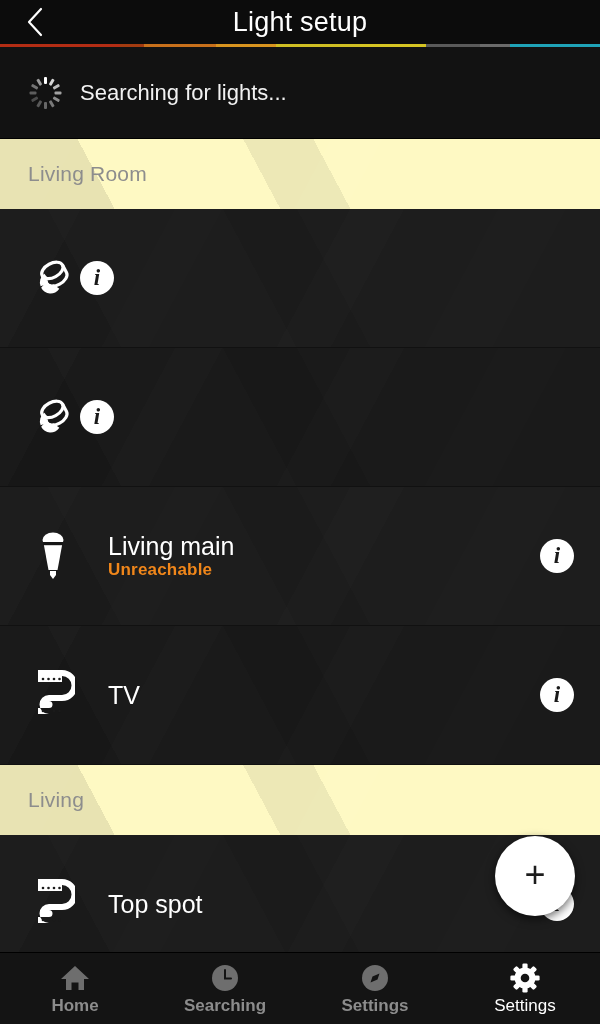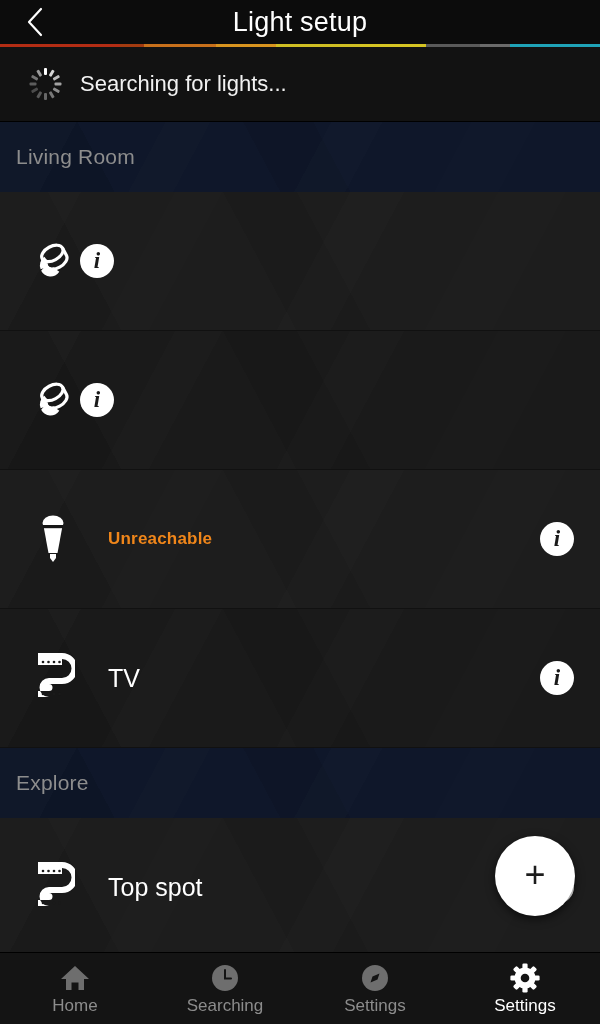--- a/index.html
+++ b/index.html
@@ -43,21 +43,21 @@
   }
   .gradient-bar {
     height: 3px;
     width: 100%;
     display: flex;
   }
   .gradient-bar > i { display: block; height: 100%; }
 
   
   .searching-row {
-    height: 75px;
+    height: 92px;
     background: #121212;
     display: flex;
     align-items: center;
     padding-left: 28px;
     border-bottom: 1px solid #000;
   }
   .spinner {
     width: 34px;
     height: 34px;
     position: relative;
@@ -82,24 +82,24 @@
     font-weight: 400;
   }
 
   
   .list {
     position: relative;
     background: #0d0d0d;
   }
   .section-header {
     height: 70px;
-    background: #0f172a;
-    display: flex;
-    align-items: center;
-    padding-left: 16px;
+    background: #fef9c3;
+    display: flex;
+    align-items: center;
+    padding-left: 28px;
     color: #8d8d8d;
     font-size: 21px;
     letter-spacing: 0.2px;
     position: relative;
     overflow: hidden;
   }
   .light-row {
     height: 139px;
     background: #1d1d1d;
     display: flex;
@@ -217,20 +217,21 @@
     flex-direction: column;
     align-items: center;
     justify-content: center;
     gap: 4px;
     cursor: pointer;
   }
   .nav-label {
     font-size: 17px;
     color: #8c8c8c;
     line-height: 1;
+    font-weight: bold;
   }
   .nav-item.active .nav-label { color: #ffffff; font-weight: 400; }
   .nav-icon { height: 30px; display: flex; align-items: center; }
   .nav-icon svg { display: block; }
 </style>
 </head>
 <body>
 
 <div class="header">
   <div class="back-btn">
@@ -314,20 +315,21 @@
       <div class="texture"></div>
       <div class="row-icon">
         <svg width="38" height="52" viewBox="0 0 38 52">
           <ellipse cx="19" cy="10" rx="10.5" ry="7.5" fill="#fff"></ellipse>
           <path d="M9.5 13 L14.5 40 h9 L28.5 13 z" fill="#fff"></path>
           <rect x="9" y="12" width="20" height="3.2" fill="#161616"></rect>
           <path d="M16 41 h6 v4 l-3 4 l-3 -4 z" fill="#fff"></path>
         </svg>
       </div>
       <div class="row-text">
+        <div class="row-name">Living main</div>
         <div class="row-status" style="color: rgb(240, 134, 26);">Unreachable</div>
       </div>
       <div class="info-btn">
         <span>i</span>
       </div>
     </div>
     <div class="light-row alt">
       <div class="texture"></div>
       <div class="row-icon">
         <svg width="44" height="50" viewBox="0 0 44 50">
@@ -347,21 +349,21 @@
       </div>
       <div class="row-text">
         <div class="row-name">TV</div>
       </div>
       <div class="info-btn">
         <span>i</span>
       </div>
     </div>
     <div class="section-header">
       <div class="texture"></div>
-      <span style="position: relative; z-index: 2;">Explore</span>
+      <span style="position: relative; z-index: 2;">Living</span>
     </div>
     <div class="light-row">
       <div class="texture"></div>
       <div class="row-icon">
         <svg width="44" height="50" viewBox="0 0 44 50">
           <path d="M7 6 h24 a9.5 9.5 0 0 1 0 19 h-13 a9.5 9.5 0 0 0 0 19 h-11 v-6 h11 a3.5 3.5 0 0 0 0 -7 h13 a15.5 15.5 0 0 0 0 -31 h-24 z" fill="#fff"></path>
           <rect x="7" y="6" width="24" height="6" fill="#fff"></rect>
           <g fill="#1a1a1a">
             <circle cx="12" cy="9" r="1.3"></circle>
             <circle cx="17.5" cy="9" r="1.3"></circle>

